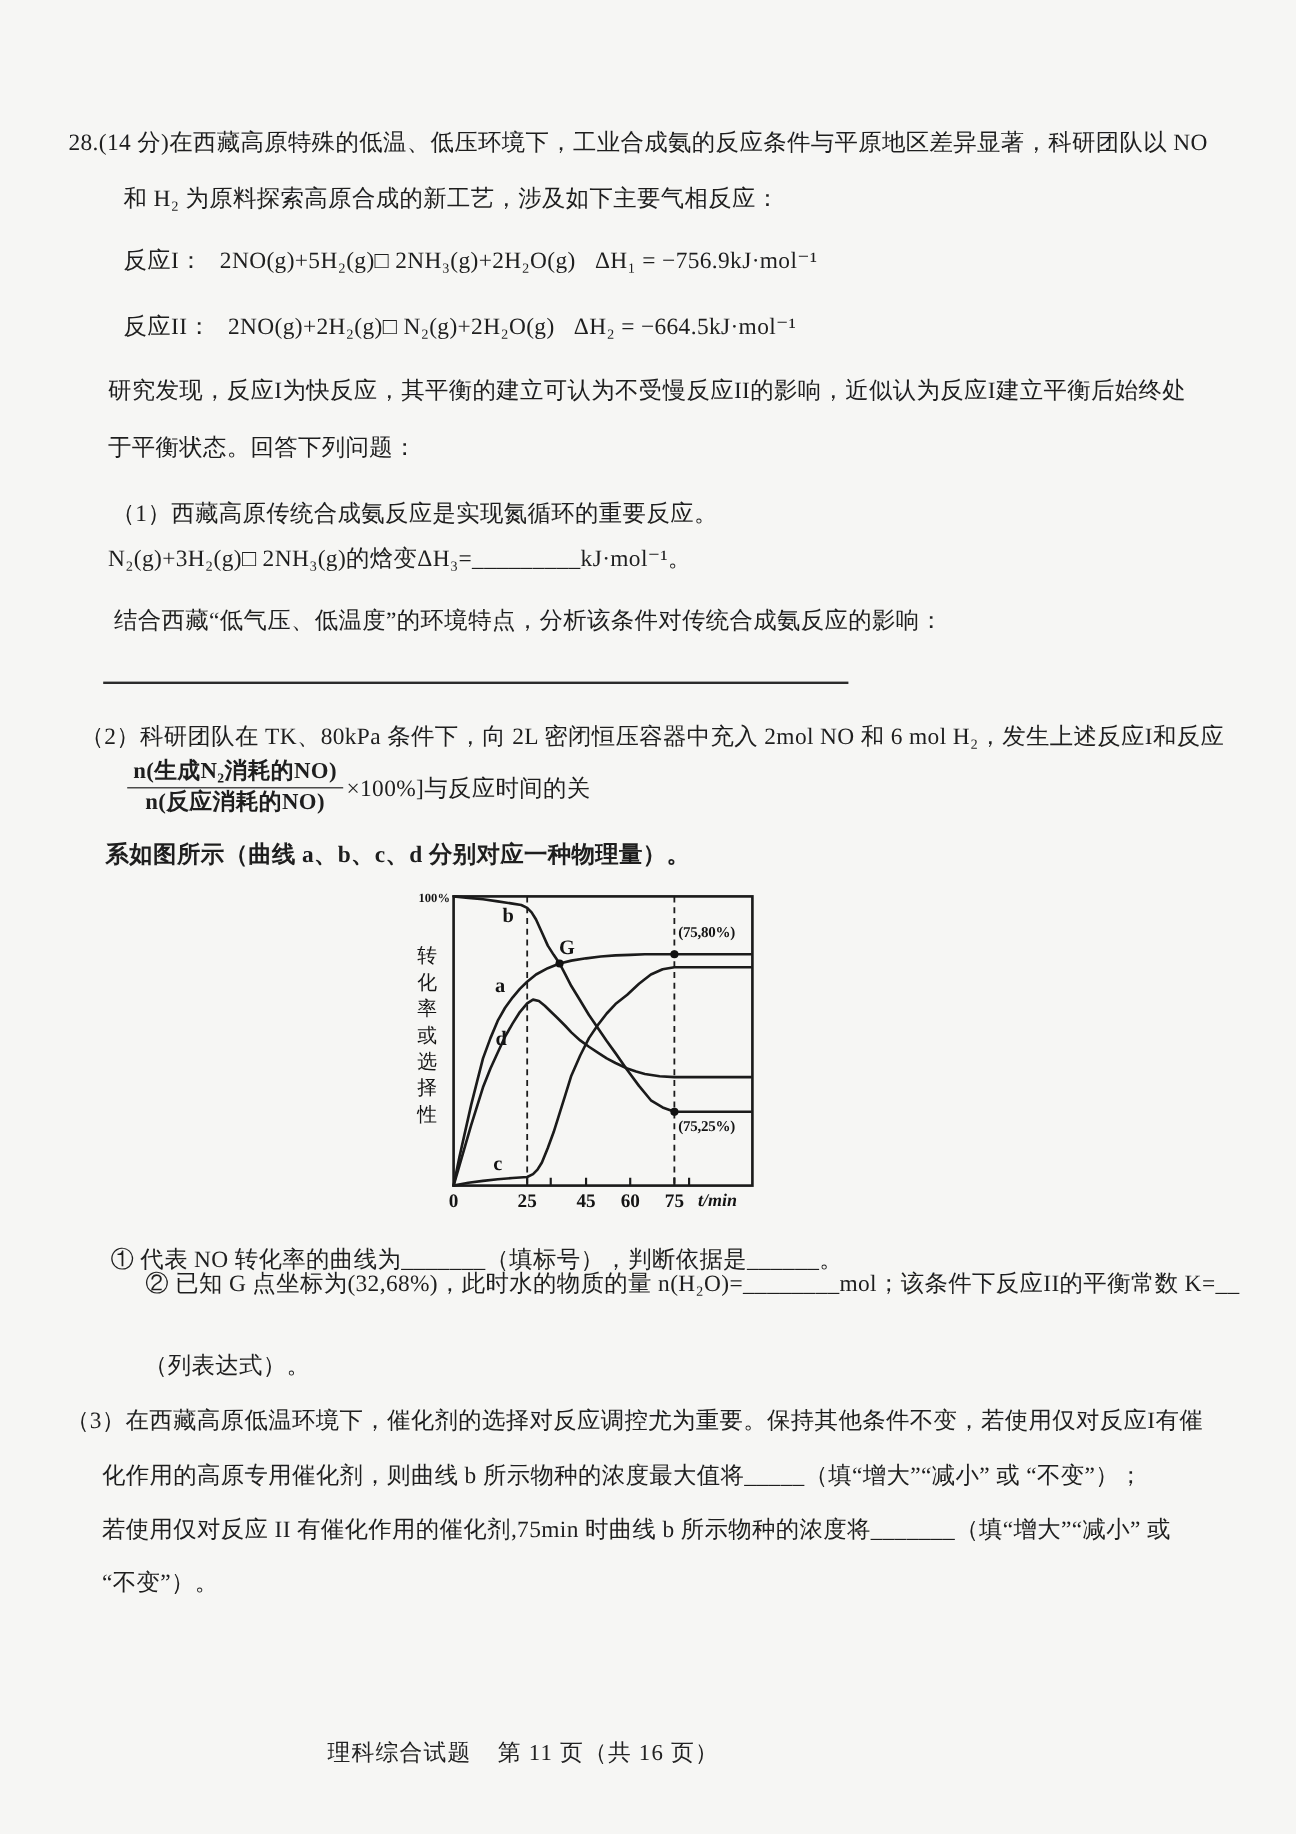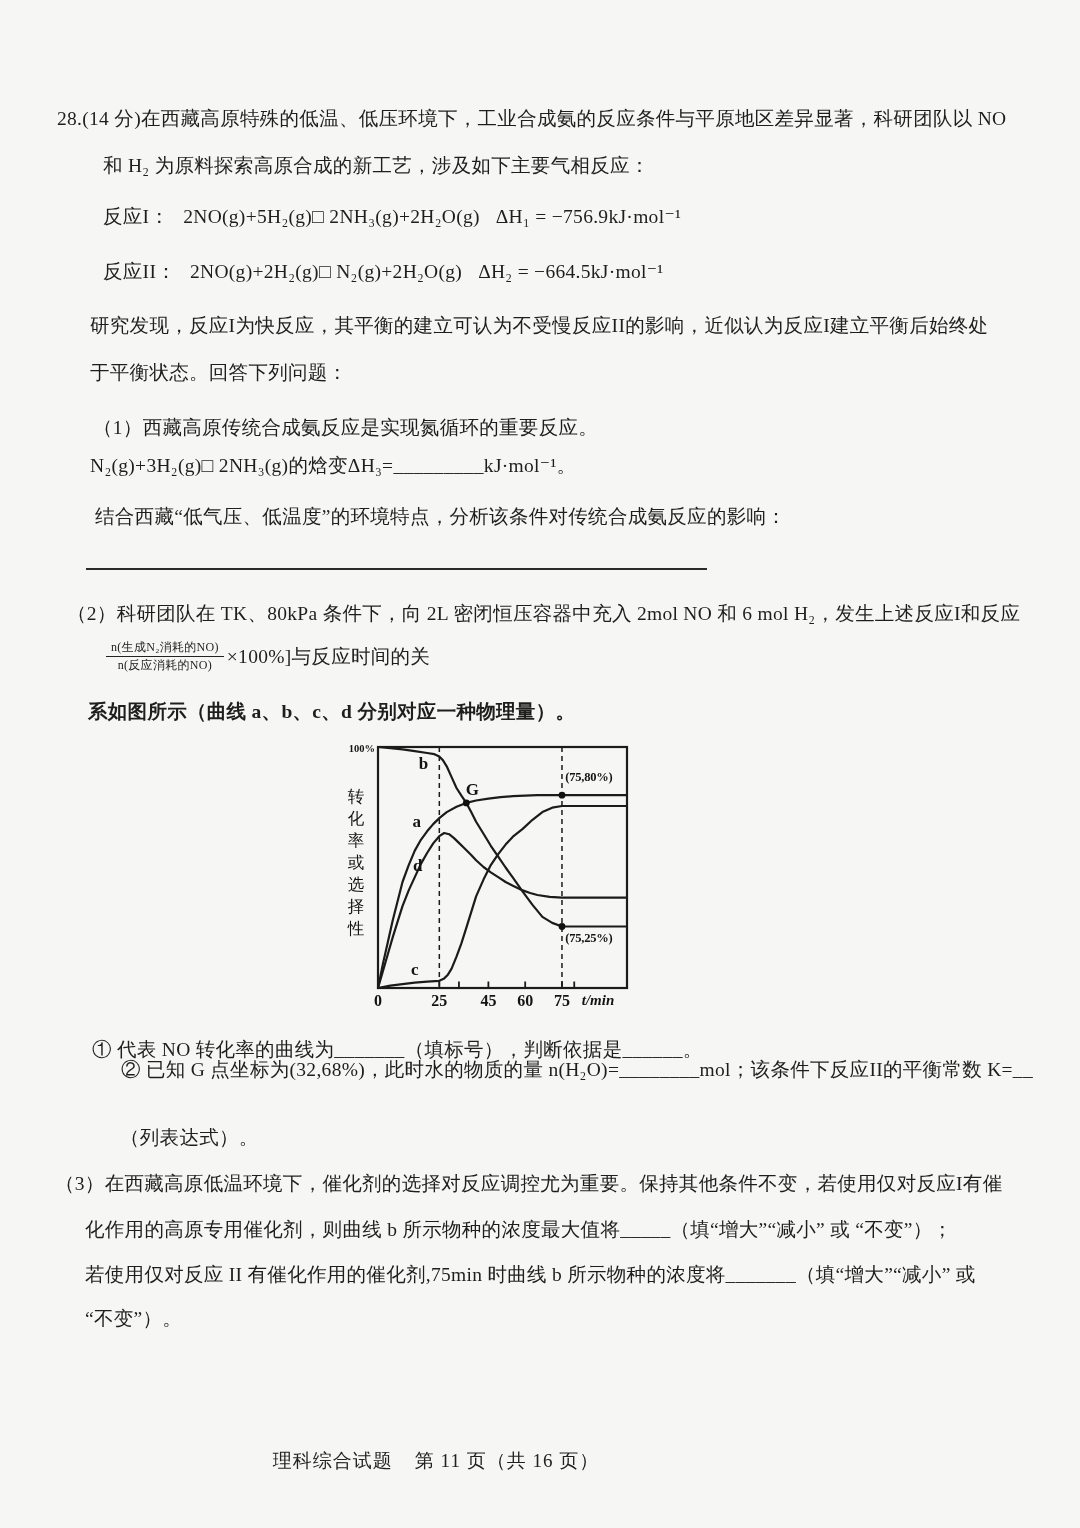--- a/index.html
+++ b/index.html
@@ -6,21 +6,21 @@
   body{
     width:1080px;height:1528px;position:relative;overflow:hidden;
     background:#f6f6f4;color:#1e1e1e;
     font-family:"Liberation Serif","DejaVu Serif",serif;
     font-size:19.5px;
   }
   .ln{position:absolute;white-space:nowrap;letter-spacing:.3px;}
   .answer-line{position:absolute;border-bottom:2.4px solid #2b2b2b;}
   .frac-row{display:flex;align-items:center;}
   .frac{display:inline-block;vertical-align:middle;text-align:center;
-        font-size:12px;line-height:1.18;margin:0 3px;}
+        font-size:19px;line-height:1.18;margin:0 3px;font-weight:bold;}
   .frac .num{display:block;padding:0 5px 1px;}
   .frac .den{display:block;border-top:1.7px solid #222;padding:1px 5px 0;}
   .rx-label{margin-right:14px;}
   .rx-eq{margin-right:16px;}
   .footer{position:absolute;top:1448px;left:0;width:872px;text-align:center;
           font-size:19px;letter-spacing:1px;color:#222;}
   .footer .gap{display:inline-block;width:22px;}
   
   #chart-svg{position:absolute;left:343px;top:736px;width:312px;height:282px;}
   #chart-svg .frame{fill:none;stroke:#1b1b1b;stroke-width:2.2;}

